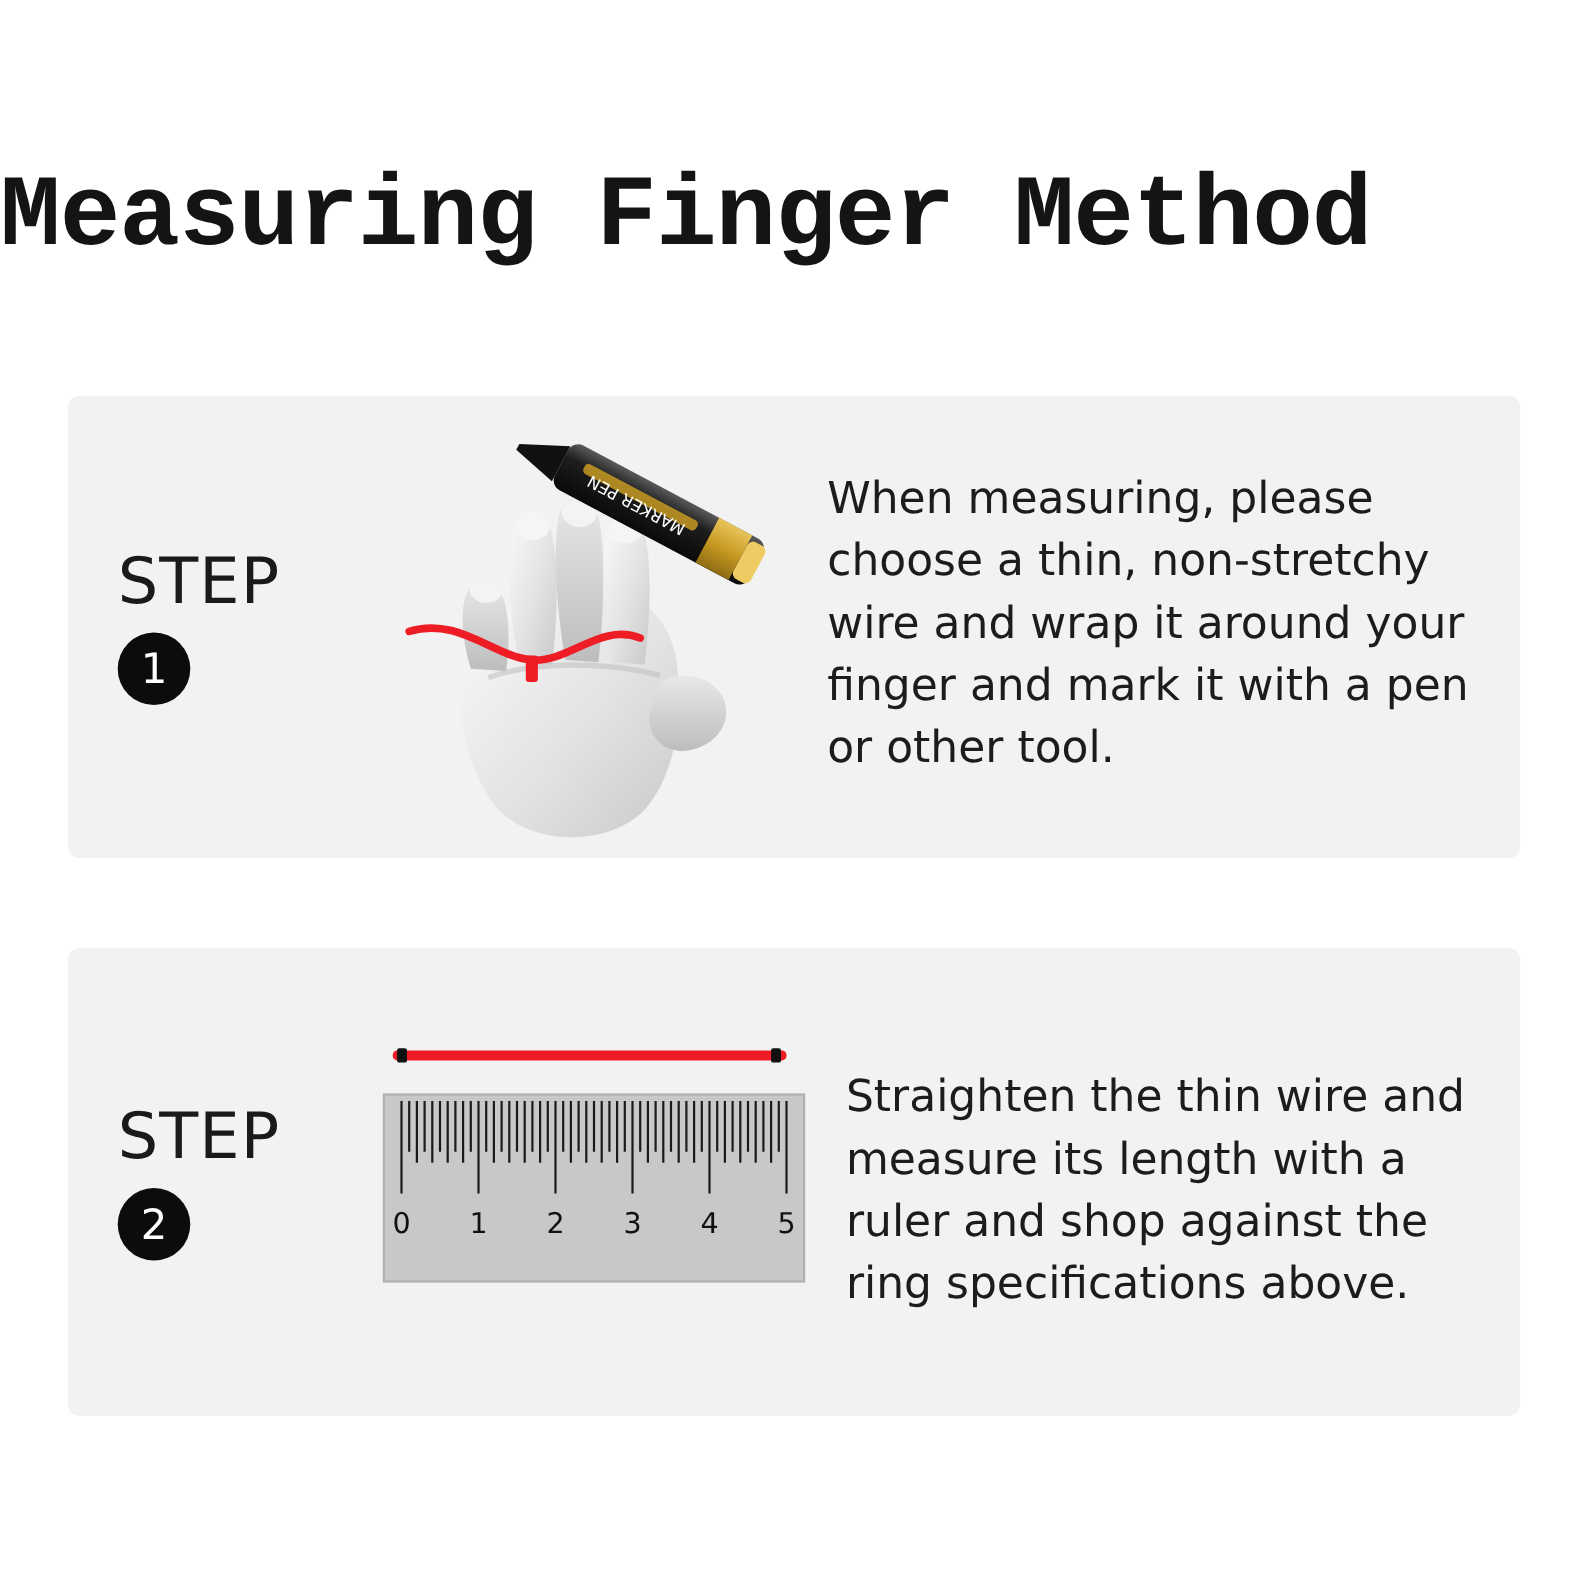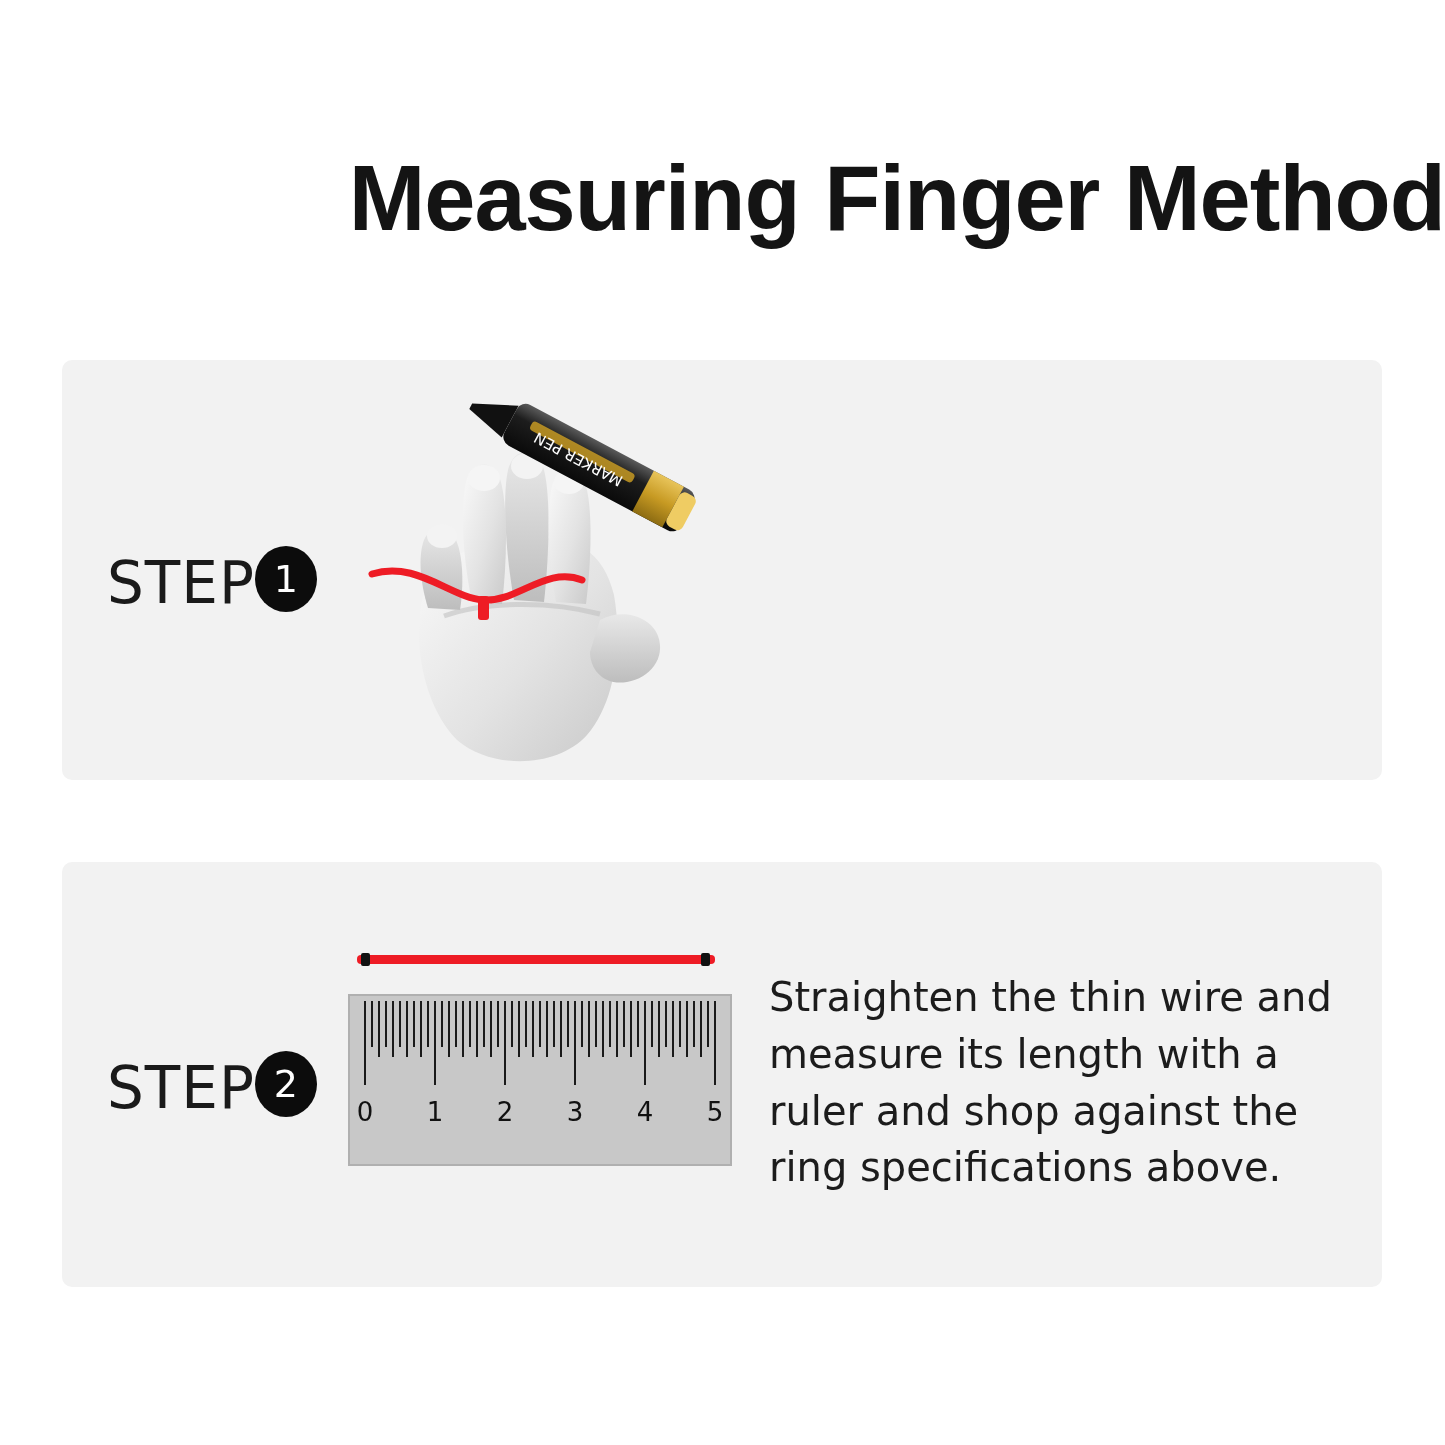--- a/index.html
+++ b/index.html
@@ -14,22 +14,22 @@
     overflow: hidden;
   }
   .page {
     position: relative;
     width: 1445px;
     height: 1445px;
     background: #ffffff;
     box-sizing: border-box;
   }
   .page-title {
-    text-align: right;
-    font-family: Liberation Sans, sans-serif;
+    text-align: left;
+    font-family: Liberation Mono, monospace;
     font-weight: bold;
     font-size: 92px;
     letter-spacing: -1px;
     color: #141414;
     margin: 0;
     padding-top: 150px;
     line-height: 1.05;
   }
 
   .step-card {
@@ -42,22 +42,22 @@
     align-items: center;
     box-sizing: border-box;
   }
   #card-1 { top: 360px; height: 420px; }
   #card-2 { top: 862px; height: 425px; }
 
   .step-label-block {
     width: 210px;
     flex: 0 0 210px;
     display: flex;
-    flex-direction: row;
-    align-items: flex-end;
+    flex-direction: column;
+    align-items: flex-start;
     justify-content: center;
     margin-left: 45px;
   }
   .step-word {
     font-family: "DejaVu Sans", sans-serif;
     font-size: 58px;
     color: #1a1a1a;
     letter-spacing: 1px;
     line-height: 1;
   }
@@ -163,20 +163,21 @@
           <rect x="0" y="14" width="200" height="46" rx="10" fill="url(#penBody)"></rect>
           <rect x="150" y="14" width="34" height="46" fill="url(#penGold)"></rect>
           <rect x="184" y="18" width="18" height="38" rx="6" fill="#efcc63"></rect>
           <rect x="20" y="26" width="116" height="10" rx="4" fill="#c79a23" opacity="0.85"></rect>
           <text x="78" y="50" fill="#ffffff" font-family="DejaVu Sans, sans-serif" font-size="15" text-anchor="middle" transform="rotate(180 78 42)">MARKER PEN</text>
           <path d="M0 20 L-42 40 L-42 46 L0 56 Z" fill="#111111"></path>
         </g>
       </svg>
     </div>
 
+    <div class="step-text" id="text-1">When measuring, please choose a thin, non-stretchy wire and wrap it around your finger and mark it with a pen or other tool.</div>
   </div>
 
   <div class="step-card" id="card-2">
 
     <div class="step-label-block">
       <div class="step-word">STEP</div>
       <div class="step-badge">2</div>
     </div>
 
     <div class="illustration" id="illus-2">

